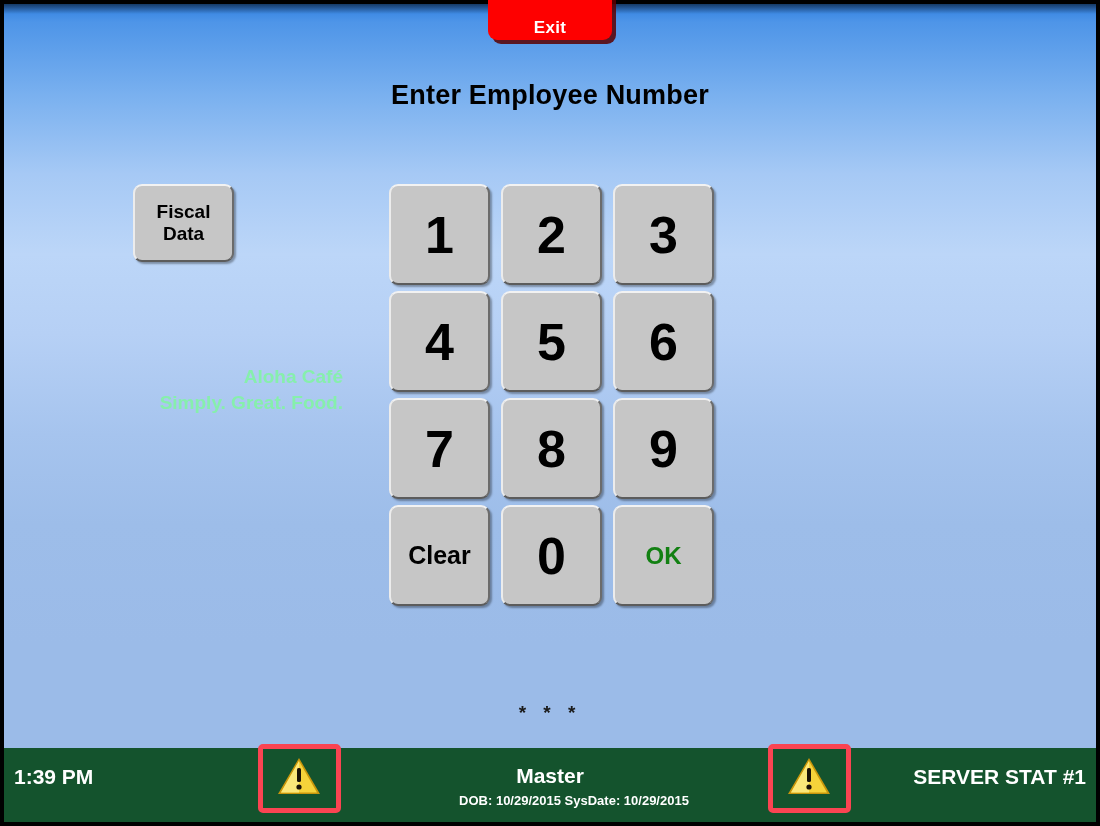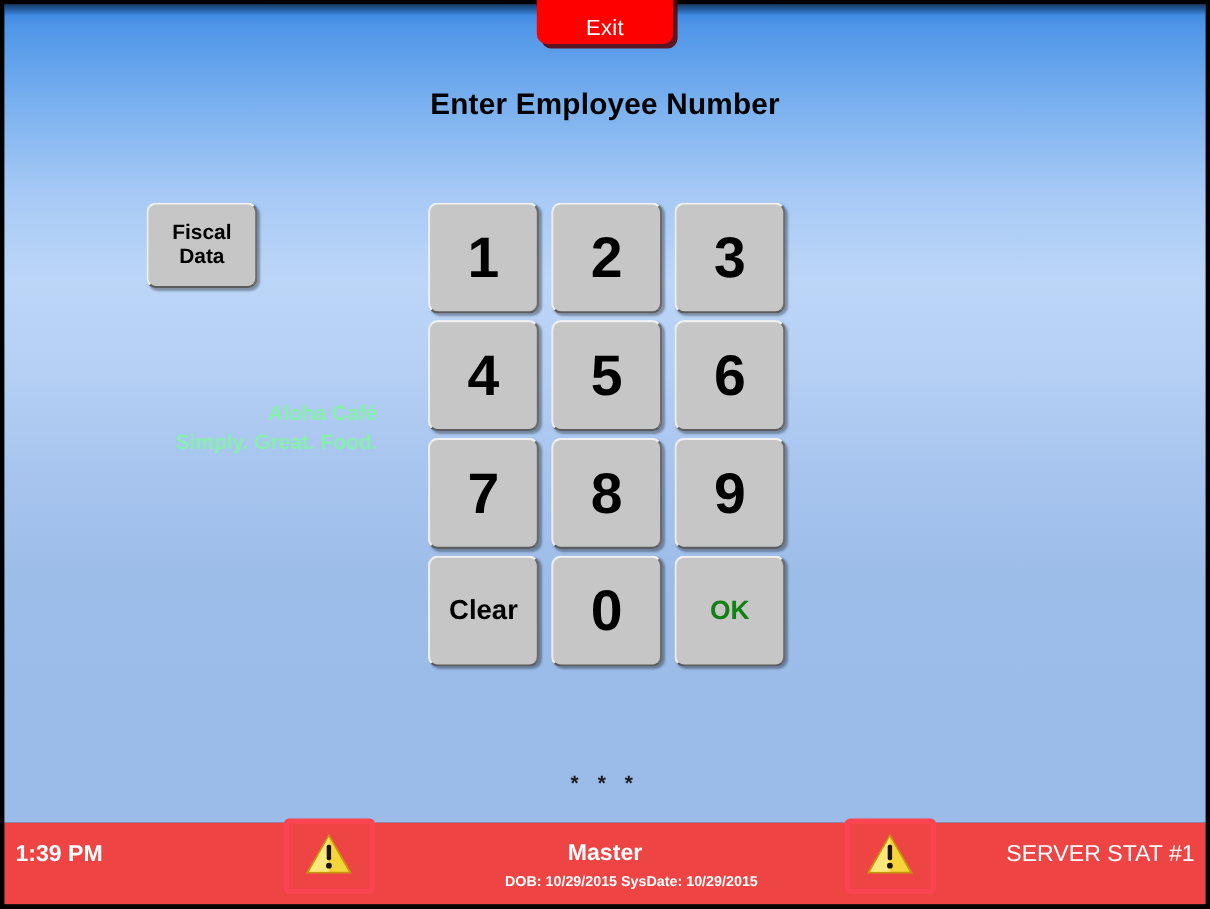--- a/index.html
+++ b/index.html
@@ -60,22 +60,22 @@
     box-shadow: 4px 4px 0 rgba(90,0,0,0.85);
     display: flex;
     align-items: flex-end;
     justify-content: center;
     padding-bottom: 4px;
     box-sizing: border-box;
     cursor: pointer;
   }
   #exit-btn span {
     color: #ffffff;
-    font-size: 20px;
-    font-weight: normal;
+    font-size: 17px;
+    font-weight: bold;
     letter-spacing: 0.3px;
     line-height: 1;
   }
 
   
   #title {
     position: absolute;
     left: 0;
     top: 80px;
     width: 1100px;
@@ -177,21 +177,21 @@
     letter-spacing: 6px;
   }
 
   
   #statusbar {
     position: absolute;
     left: 4px;
     top: 748px;
     width: 1092px;
     height: 74px;
-    background: #ef4444;
+    background: #14532d;
   }
   #status-time {
     position: absolute;
     left: 10px;
     top: 17px;
     font-size: 21px;
     font-weight: bold;
     color: #ffffff;
   }
   #status-center {
@@ -212,21 +212,21 @@
     font-size: 13px;
     font-weight: bold;
     color: #ffffff;
     padding-left: 48px;
   }
   #status-right {
     position: absolute;
     right: 10px;
     top: 17px;
     font-size: 21px;
-    font-weight: normal;
+    font-weight: bold;
     color: #ffffff;
   }
 
   
   .warn-icon {
     position: absolute;
     width: 46px;
     height: 42px;
     cursor: pointer;
   }

